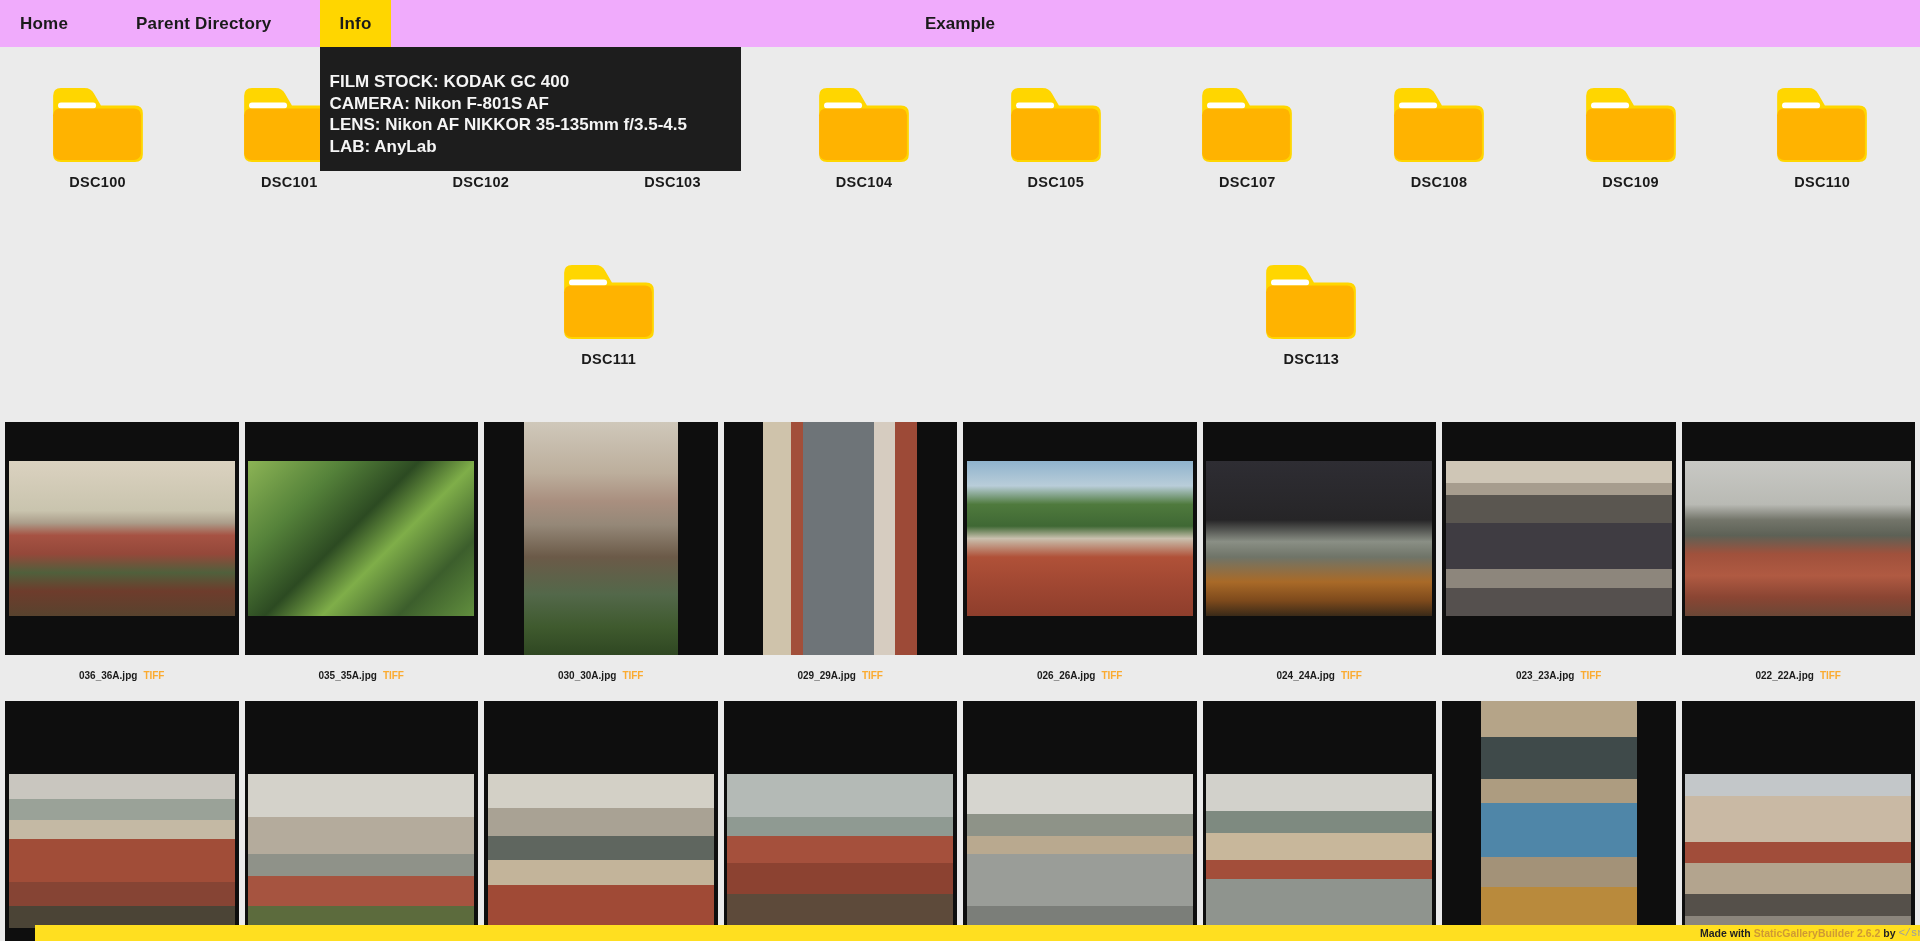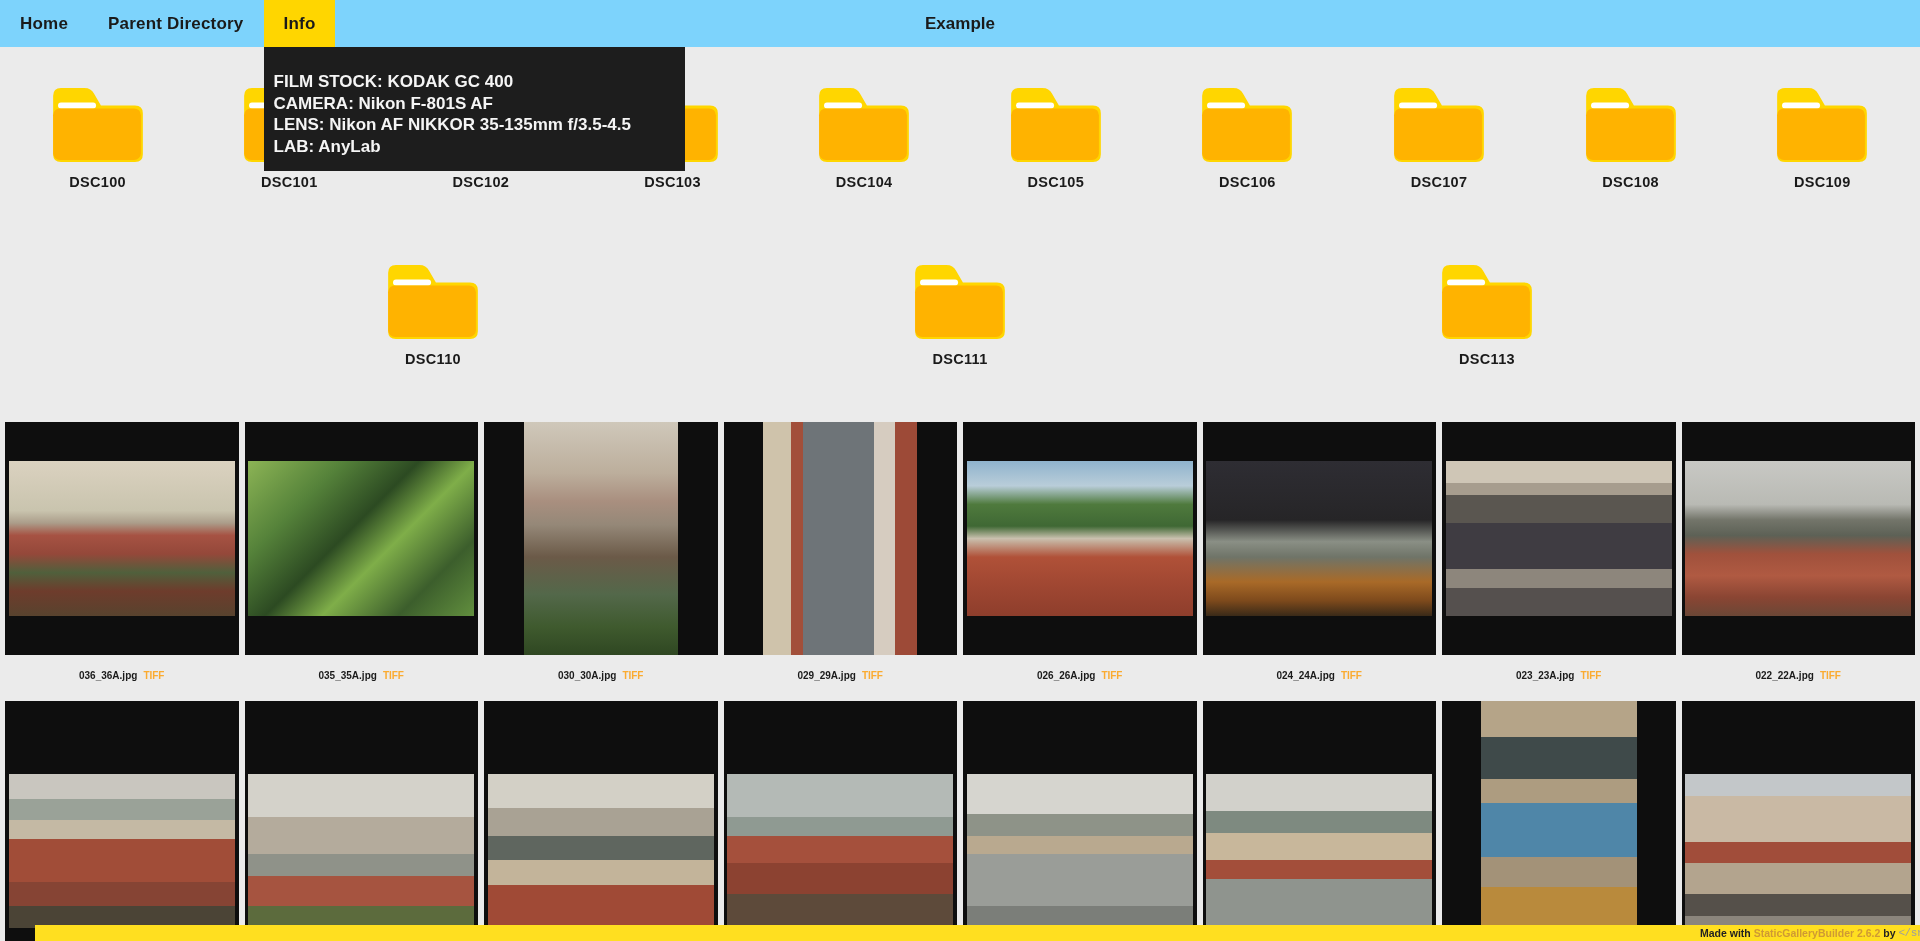--- a/index.html
+++ b/index.html
@@ -7,24 +7,25 @@
   body {
     font-family:"Liberation Sans", sans-serif;
     background:#ebebeb;
     position:relative;
   }
 
   
   .nav {
     position:relative;
     height:47px;
-    background:#7dd3fc;
+    background:#f0abfc;
     display:flex;
     align-items:stretch;
     z-index:20;
+    gap:28px;
   }
   .nav a {
     display:flex; align-items:center;
     padding:0 20px;
     font-size:17px; font-weight:bold;
     color:#1a1a1a; text-decoration:none;
     letter-spacing:.2px;
     cursor:pointer;
   }
   .nav-info-wrap { position:relative; display:flex; }
@@ -192,28 +193,20 @@
 
   <a class="folder-item">
     <svg viewBox="0 0 100 80">
       <path d="M12 4 h24 q7 0 10 6 l7 12 h35 q8 0 8 8 v42 q0 8 -8 8 h-76 q-8 0 -8 -8 V12 q0 -8 8 -8 z" fill="#ffd600"></path>
       <rect x="9" y="19" width="39" height="6" rx="3" fill="#ffffff"></rect>
       <rect x="4" y="25" width="90" height="53" rx="7" fill="#ffb300"></rect>
     </svg>
     <span class="folder-label">DSC105</span>
   </a>
 
-  <a class="folder-item">
-    <svg viewBox="0 0 100 80">
-      <path d="M12 4 h24 q7 0 10 6 l7 12 h35 q8 0 8 8 v42 q0 8 -8 8 h-76 q-8 0 -8 -8 V12 q0 -8 8 -8 z" fill="#ffd600"></path>
-      <rect x="9" y="19" width="39" height="6" rx="3" fill="#ffffff"></rect>
-      <rect x="4" y="25" width="90" height="53" rx="7" fill="#ffb300"></rect>
-    </svg>
-    <span class="folder-label">DSC106</span>
-  </a>
 
   <a class="folder-item">
     <svg viewBox="0 0 100 80">
       <path d="M12 4 h24 q7 0 10 6 l7 12 h35 q8 0 8 8 v42 q0 8 -8 8 h-76 q-8 0 -8 -8 V12 q0 -8 8 -8 z" fill="#ffd600"></path>
       <rect x="9" y="19" width="39" height="6" rx="3" fill="#ffffff"></rect>
       <rect x="4" y="25" width="90" height="53" rx="7" fill="#ffb300"></rect>
     </svg>
     <span class="folder-label">DSC107</span>
   </a>
 

